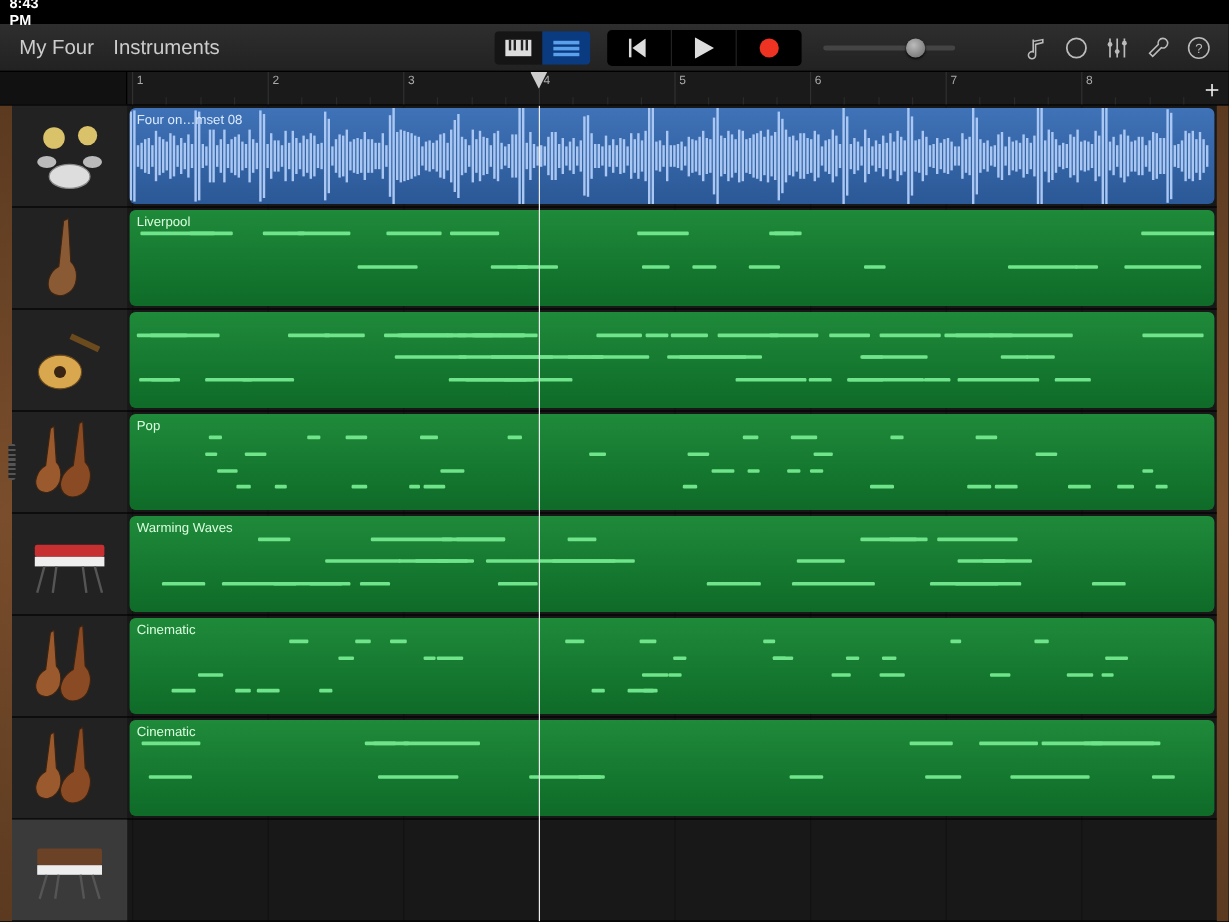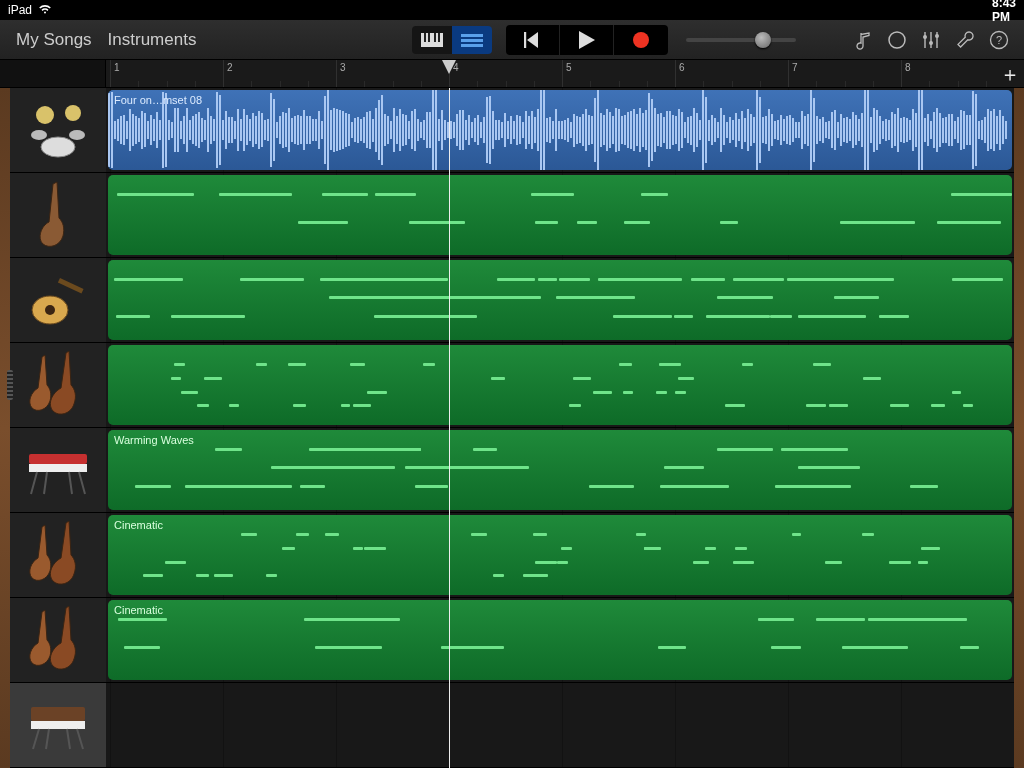--- a/index.html
+++ b/index.html
@@ -52,33 +52,25 @@
   .note { position:absolute; height:3px; background:#6fe48a; border-radius:1px; }
   .playhead { position:absolute; top:0; bottom:0; width:1px; background:#eee; z-index:5; }
   .grid { position:absolute; inset:0; pointer-events:none; }
   .gridline { position:absolute; top:0; bottom:0; width:1px; background:rgba(0,0,0,0.25); }
   .drag-handle { position:absolute; left:-3px; top:50%; width:6px; height:30px; transform:translateY(-50%); background:repeating-linear-gradient(#555,#555 2px,#222 2px,#222 4px); border-radius:2px; }
 </style>
 </head>
 <body>
 
 <div class="statusbar">
-  <div class="left">
-    <span>iPad</span>
-    <span class="wifi-icon">
-      <svg width="14" height="12" viewBox="0 0 14 12">
-          <path d="M7 10.5a1 1 0 100-2 1 1 0 000 2zM3.5 6.8a5 5 0 017 0l-1.1 1.1a3.4 3.4 0 00-4.8 0zM1.2 4.5a8.2 8.2 0 0111.6 0l-1.1 1.1a6.6 6.6 0 00-9.4 0z" fill="#fff"></path>
-        </svg>
-    </span>
-  </div>
   <div class="center">8:43 PM</div>
 </div>
 
 <div class="toolbar">
-  <span class="navtext">My Songs</span>
+  <span class="navtext">My Four</span>
   <span class="navtext">Instruments</span>
   <span class="spacer"></span>
 
   <div class="viewseg">
     <div class="seg">
       <svg width="22" height="14" viewBox="0 0 22 14">
           <rect width="22" height="14" fill="#ddd"></rect>
           <rect x="3" width="2" height="9" fill="#222"></rect>
           <rect x="7" width="2" height="9" fill="#222"></rect>
           <rect x="13" width="2" height="9" fill="#222"></rect>
@@ -586,20 +578,21 @@
             <div class="s" style="height: 42.7365px;"></div>
             <div class="s" style="height: 28.4974px;"></div>
             <div class="s" style="height: 40.9173px;"></div>
             <div class="s" style="height: 28.2369px;"></div>
             <div class="s" style="height: 17.5858px;"></div>
           </div>
         </div>
       </div>
       <div class="lane">
         <div class="region green">
+          <div class="label">Liverpool</div>
           <div class="midi">
             <div class="note" style="top: 27.5px; left: 33.0704%; width: 3.4876%;"></div>
             <div class="note" style="top: 0px; left: 4.89383%; width: 4.11083%;"></div>
             <div class="note" style="top: 0px; left: 93.8284%; width: 6.88683%;"></div>
             <div class="note" style="top: 27.5px; left: 51.8741%; width: 2.31561%;"></div>
             <div class="note" style="top: 0px; left: 15.0309%; width: 4.89717%;"></div>
             <div class="note" style="top: 0px; left: 23.2988%; width: 5.13151%;"></div>
             <div class="note" style="top: 27.5px; left: 20.6778%; width: 5.51862%;"></div>
             <div class="note" style="top: 27.5px; left: 47.1679%; width: 2.55851%;"></div>
             <div class="note" style="top: 0px; left: 46.7691%; width: 4.75118%;"></div>
@@ -668,20 +661,21 @@
             <div class="note" style="top: 0px; left: 64.7062%; width: 3.77503%;"></div>
             <div class="note" style="top: 36.6667px; left: 32.7519%; width: 4.32881%;"></div>
             <div class="note" style="top: 0px; left: 29.9086%; width: 7.53537%;"></div>
             <div class="note" style="top: 36.6667px; left: 0.176543%; width: 3.8947%;"></div>
             <div class="note" style="top: 0px; left: 79.5556%; width: 7.90682%;"></div>
           </div>
         </div>
       </div>
       <div class="lane">
         <div class="region green">
+          <div class="label">Pop</div>
           <div class="midi">
             <div class="note" style="top: 41.25px; left: 20.0457%; width: 1.51793%;"></div>
             <div class="note" style="top: 27.5px; left: 53.6469%; width: 2.22234%;"></div>
             <div class="note" style="top: 27.5px; left: 28.3593%; width: 2.21496%;"></div>
             <div class="note" style="top: 41.25px; left: 80.1827%; width: 2.12076%;"></div>
             <div class="note" style="top: 27.5px; left: 57.1173%; width: 1.06476%;"></div>
             <div class="note" style="top: 41.25px; left: 95.163%; width: 1.17196%;"></div>
             <div class="note" style="top: 13.75px; left: 42.3198%; width: 1.56735%;"></div>
             <div class="note" style="top: 0px; left: 34.5877%; width: 1.37593%;"></div>
             <div class="note" style="top: 0px; left: 15.9667%; width: 1.22271%;"></div>

